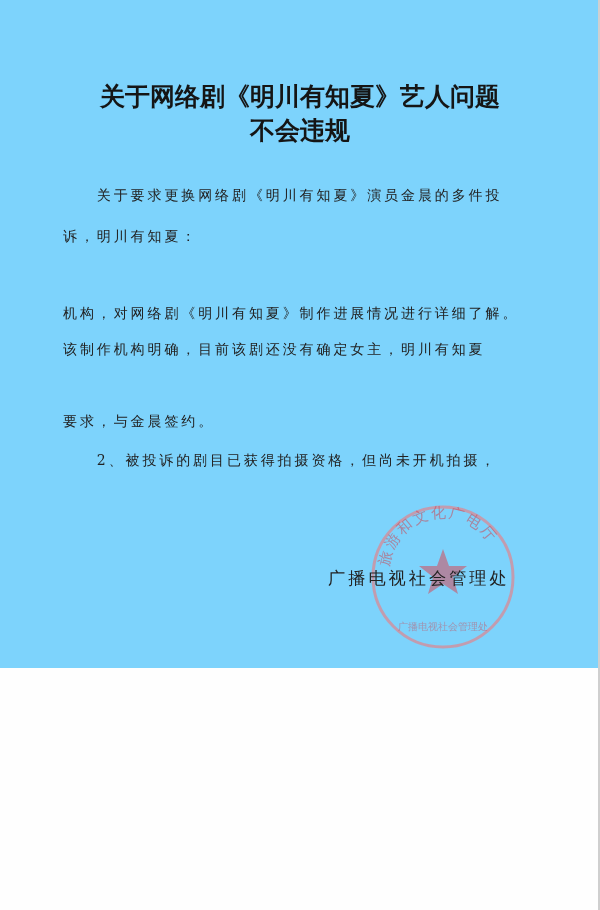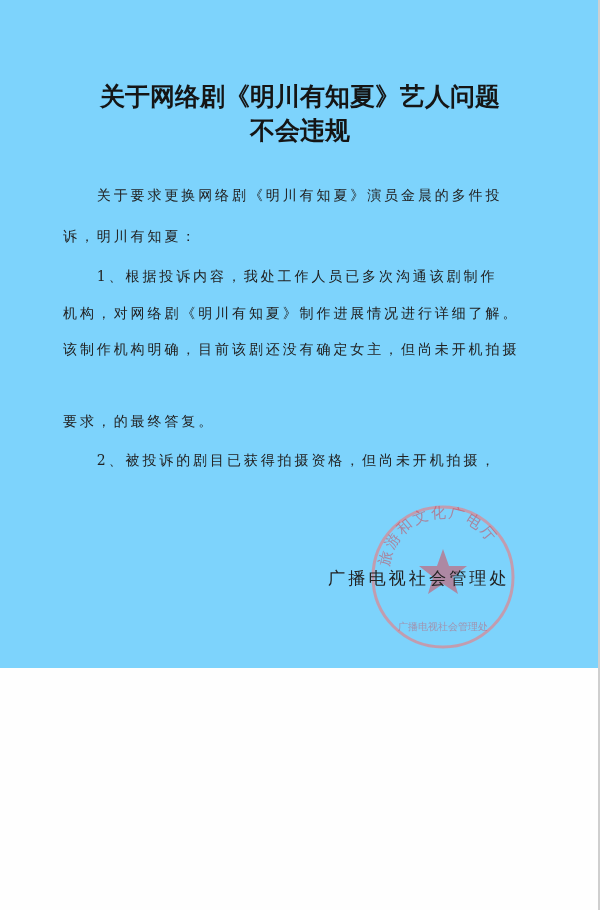--- a/index.html
+++ b/index.html
@@ -66,24 +66,23 @@
 </head>
 <body>
 
 <div class="page">
 
   <div class="title l1">关于网络剧《明川有知夏》艺人问题</div>
   <div class="title l2">不会违规</div>
 
   <div class="line" style="top:187px;">　　关于要求更换网络剧《明川有知夏》演员金晨的多件投</div>
   <div class="line" style="top:228px;">诉，明川有知夏：</div>
-  <div class="line" style="top:268px;">　　1、根据投诉内容，我处工作人员已多次沟通该剧制作</div>
   <div class="line" style="top:305px;">机构，对网络剧《明川有知夏》制作进展情况进行详细了解。</div>
-  <div class="line" style="top:341px;">该制作机构明确，目前该剧还没有确定女主，但尚未开机拍摄</div>
-  <div class="line" style="top:413px;">要求，的最终答复。</div>
+  <div class="line" style="top:341px;">该制作机构明确，目前该剧还没有确定女主，明川有知夏</div>
+  <div class="line" style="top:413px;">要求，与金晨签约。</div>
   <div class="line" style="top:452px;">　　2、被投诉的剧目已获得拍摄资格，但尚未开机拍摄，</div>
 
   <svg class="stamp" viewBox="0 0 150 150">
     <defs>
       <path id="ringPath" d="M 22 80 A 54 54 0 1 1 128 80"></path>
     </defs>
     <circle cx="75" cy="75" r="70" fill="none" stroke="#d98a95" stroke-width="3" opacity="0.75"></circle>
     <text font-size="15" fill="#c45262" opacity="0.6" font-family="DejaVu Serif, serif" letter-spacing="2">
       <textPath href="#ringPath" startOffset="8%">旅游和文化广电厅</textPath>
     </text>

